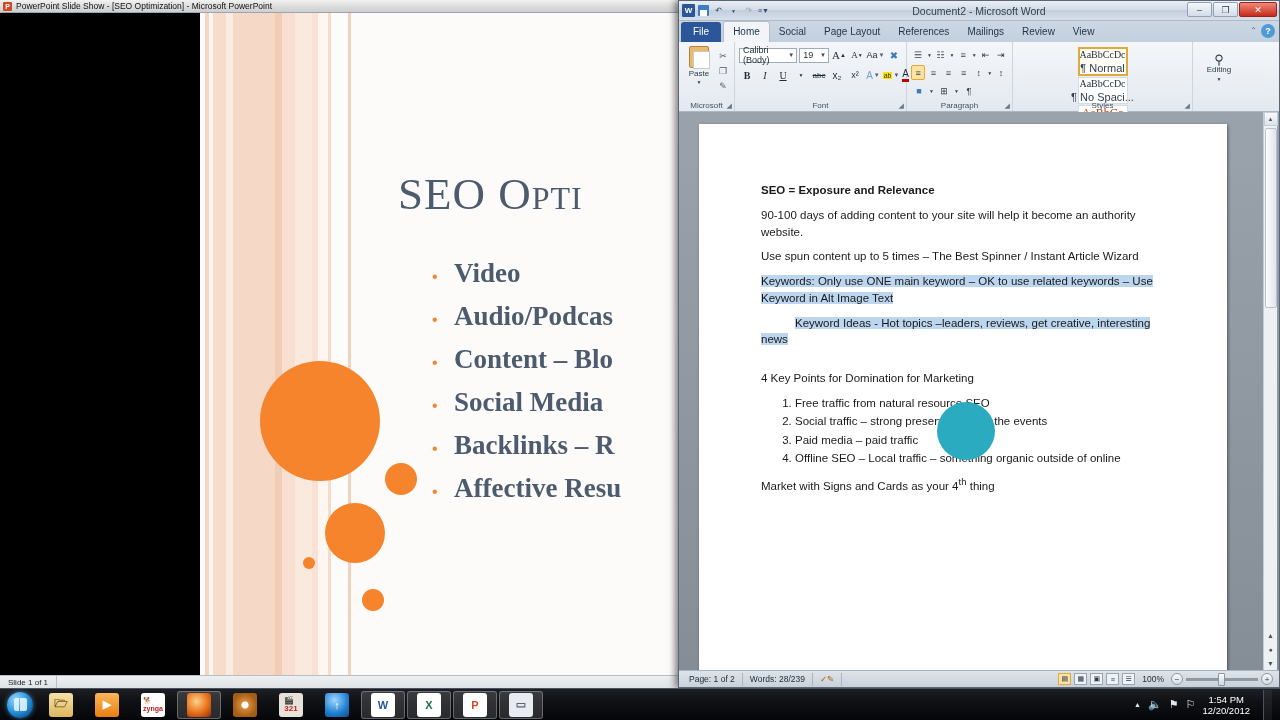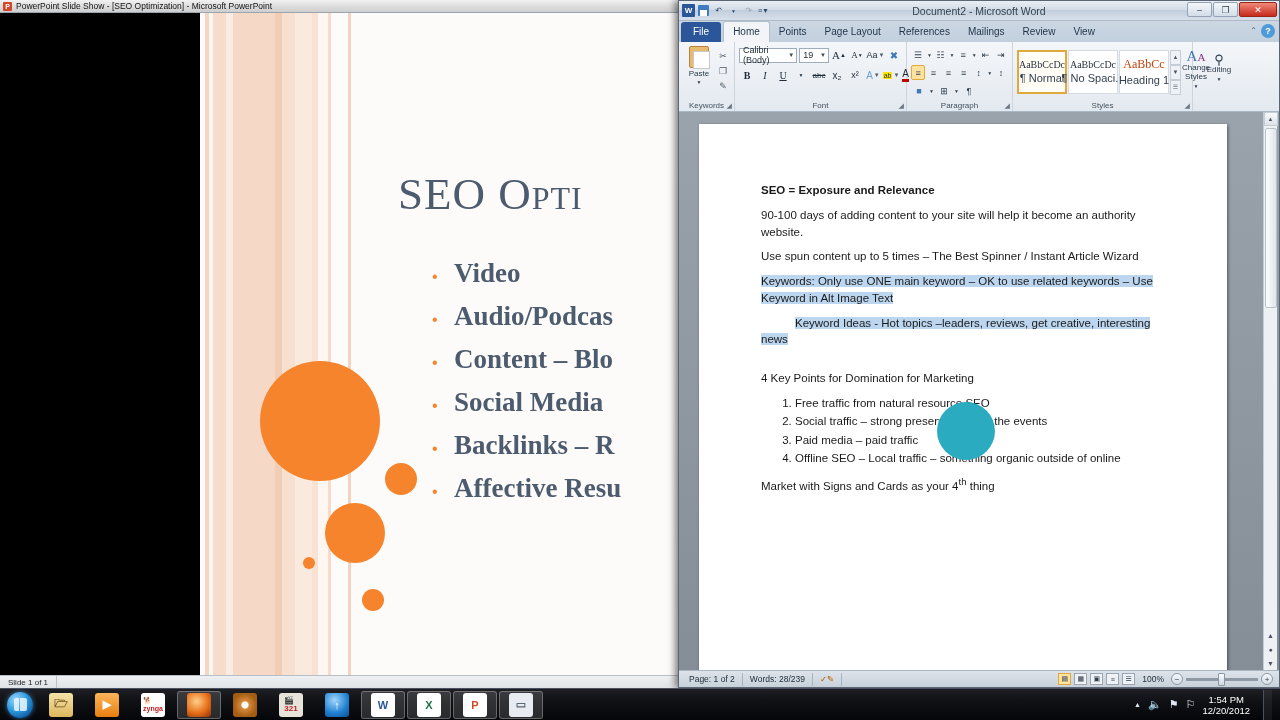--- a/index.html
+++ b/index.html
@@ -323,21 +323,21 @@
       <div class="winctl">
         <span class="wbtn">–</span>
         <span class="wbtn">❐</span>
         <span class="wbtn close">✕</span>
       </div>
     </div>
 
     <div class="w-tabs">
       <span class="w-tab file">File</span>
       <span class="w-tab active">Home</span>
-      <span class="w-tab">Points</span>
+      <span class="w-tab">Social</span>
       <span class="w-tab">Page Layout</span>
       <span class="w-tab">References</span>
       <span class="w-tab">Mailings</span>
       <span class="w-tab">Review</span>
       <span class="w-tab">View</span>
       <span class="up-ico">⌃</span>
       <span class="help-ico">?</span>
     </div>
 
     <div class="ribbon">
@@ -348,21 +348,21 @@
             <span class="clipboard-glyph"></span>
             <span>Paste</span>
             <span style="font-size:5px;">▼</span>
           </div>
           <div class="mini-col">
             <span class="mini">✂</span>
             <span class="mini">❐</span>
             <span class="mini">✎</span>
           </div>
         </div>
-        <div class="rgroup-label">Keywords</div>
+        <div class="rgroup-label">Microsoft</div>
         <div class="rgroup-dlg">◢</div>
       </div>
 
       <div class="rgroup" style="width:172px;">
         <div class="fontrow" style="padding-top:3px;">
           <span class="combo" style="width:68px;">
             <span>Calibri (Body)</span>
             <span class="arrow">▼</span>
           </span>
           <span class="combo" style="width:34px;">
@@ -421,21 +421,21 @@
           <span class="pbtn" style="font-size:5px;width:7px;">▼</span>
           <span class="pbtn">⊞</span>
           <span class="pbtn" style="font-size:5px;width:7px;">▼</span>
           <span class="pbtn">¶</span>
         </div>
         <div class="rgroup-label">Paragraph</div>
         <div class="rgroup-dlg">◢</div>
       </div>
 
       <div class="rgroup" style="width:180px;">
-        <div class="style-gal" style="padding-top:3px;">
+        <div class="style-gal" style="padding-top:3px;flex-direction:column;">
           <div class="style-item sel">
             <span class="style-prev">AaBbCcDc</span>
             <span class="style-name">¶ Normal</span>
           </div>
           <div class="style-item">
             <span class="style-prev">AaBbCcDc</span>
             <span class="style-name">¶ No Spaci...</span>
           </div>
           <div class="style-item">
             <span class="style-prev h1">AaBbCс</span>

